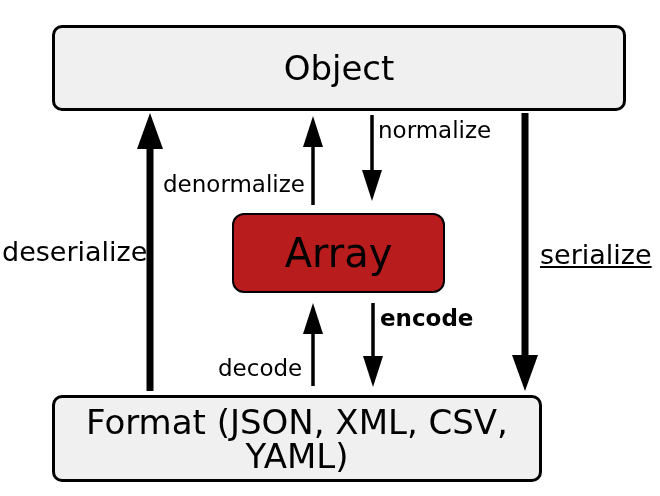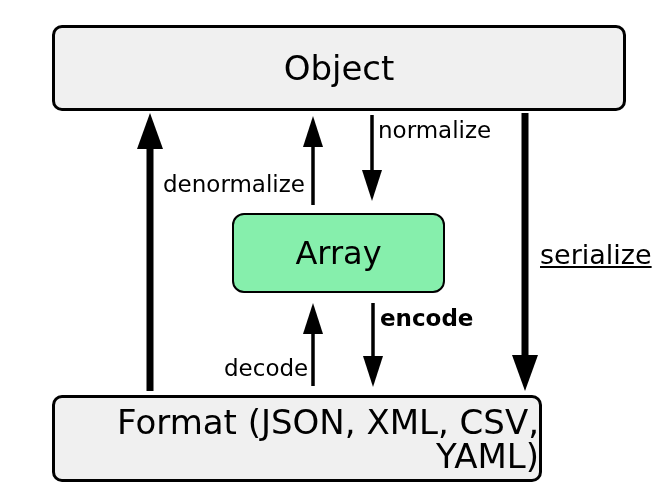--- a/index.html
+++ b/index.html
@@ -14,40 +14,40 @@
   }
   .node {
     position: absolute;
     box-sizing: border-box;
     border: 3px solid #000000;
     background: #f0f0f0;
     border-radius: 10px;
     display: flex;
     align-items: center;
     justify-content: center;
-    text-align: right;
+    text-align: center;
     line-height: 1;
   }
   #node-object { left: 52px;  top: 25px;  width: 574px; height: 86px; font-size: 34px; }
-  #node-array  { left: 232px; top: 213px; width: 213px; height: 80px; font-size: 32px;
-                 background: #86efac; border-radius: 12px; border-width: 2.5px; }
+  #node-array  { left: 232px; top: 213px; width: 213px; height: 80px; font-size: 40px;
+                 background: #b91c1c; border-radius: 12px; border-width: 2.5px; }
   #node-format { left: 52px;  top: 395px; width: 490px; height: 87px; font-size: 34px; }
 
   .arrows-svg { position: absolute; left: 0; top: 0; width: 660px; height: 496px; }
 
   .edge-label {
     position: absolute;
     font-size: 23px;
     line-height: 1.15;
     white-space: nowrap;
   }
   #label-normalize   { left: 378px; top: 117px; }
   #label-denormalize { left: 163px; top: 171px; }
   #label-encode      { left: 380px; top: 305px; font-weight: bold; }
-  #label-decode      { left: 224px; top: 355px; }
+  #label-decode      { left: 218px; top: 355px; }
   #label-deserialize { left: 2px;   top: 236px; font-size: 27px; }
   #label-serialize   { left: 540px; top: 239px; font-size: 27px; text-decoration: underline; }
 </style>
 </head>
 <body>
 
 <div class="canvas">
 
   <svg class="arrows-svg" viewBox="0 0 660 496" xmlns="http://www.w3.org/2000/svg" aria-hidden="true">
 
@@ -91,15 +91,16 @@
   </div>
 
   <div class="node" id="node-format">
     <span>Format (JSON, XML, CSV, YAML)</span>
   </div>
 
   <div class="edge-label" id="label-denormalize">denormalize</div>
   <div class="edge-label" id="label-normalize">normalize</div>
   <div class="edge-label" id="label-encode">encode</div>
   <div class="edge-label" id="label-decode">decode</div>
+  <div class="edge-label" id="label-deserialize">deserialize</div>
   <div class="edge-label" id="label-serialize">serialize</div>
 
 </div>
 
 </body></html>

